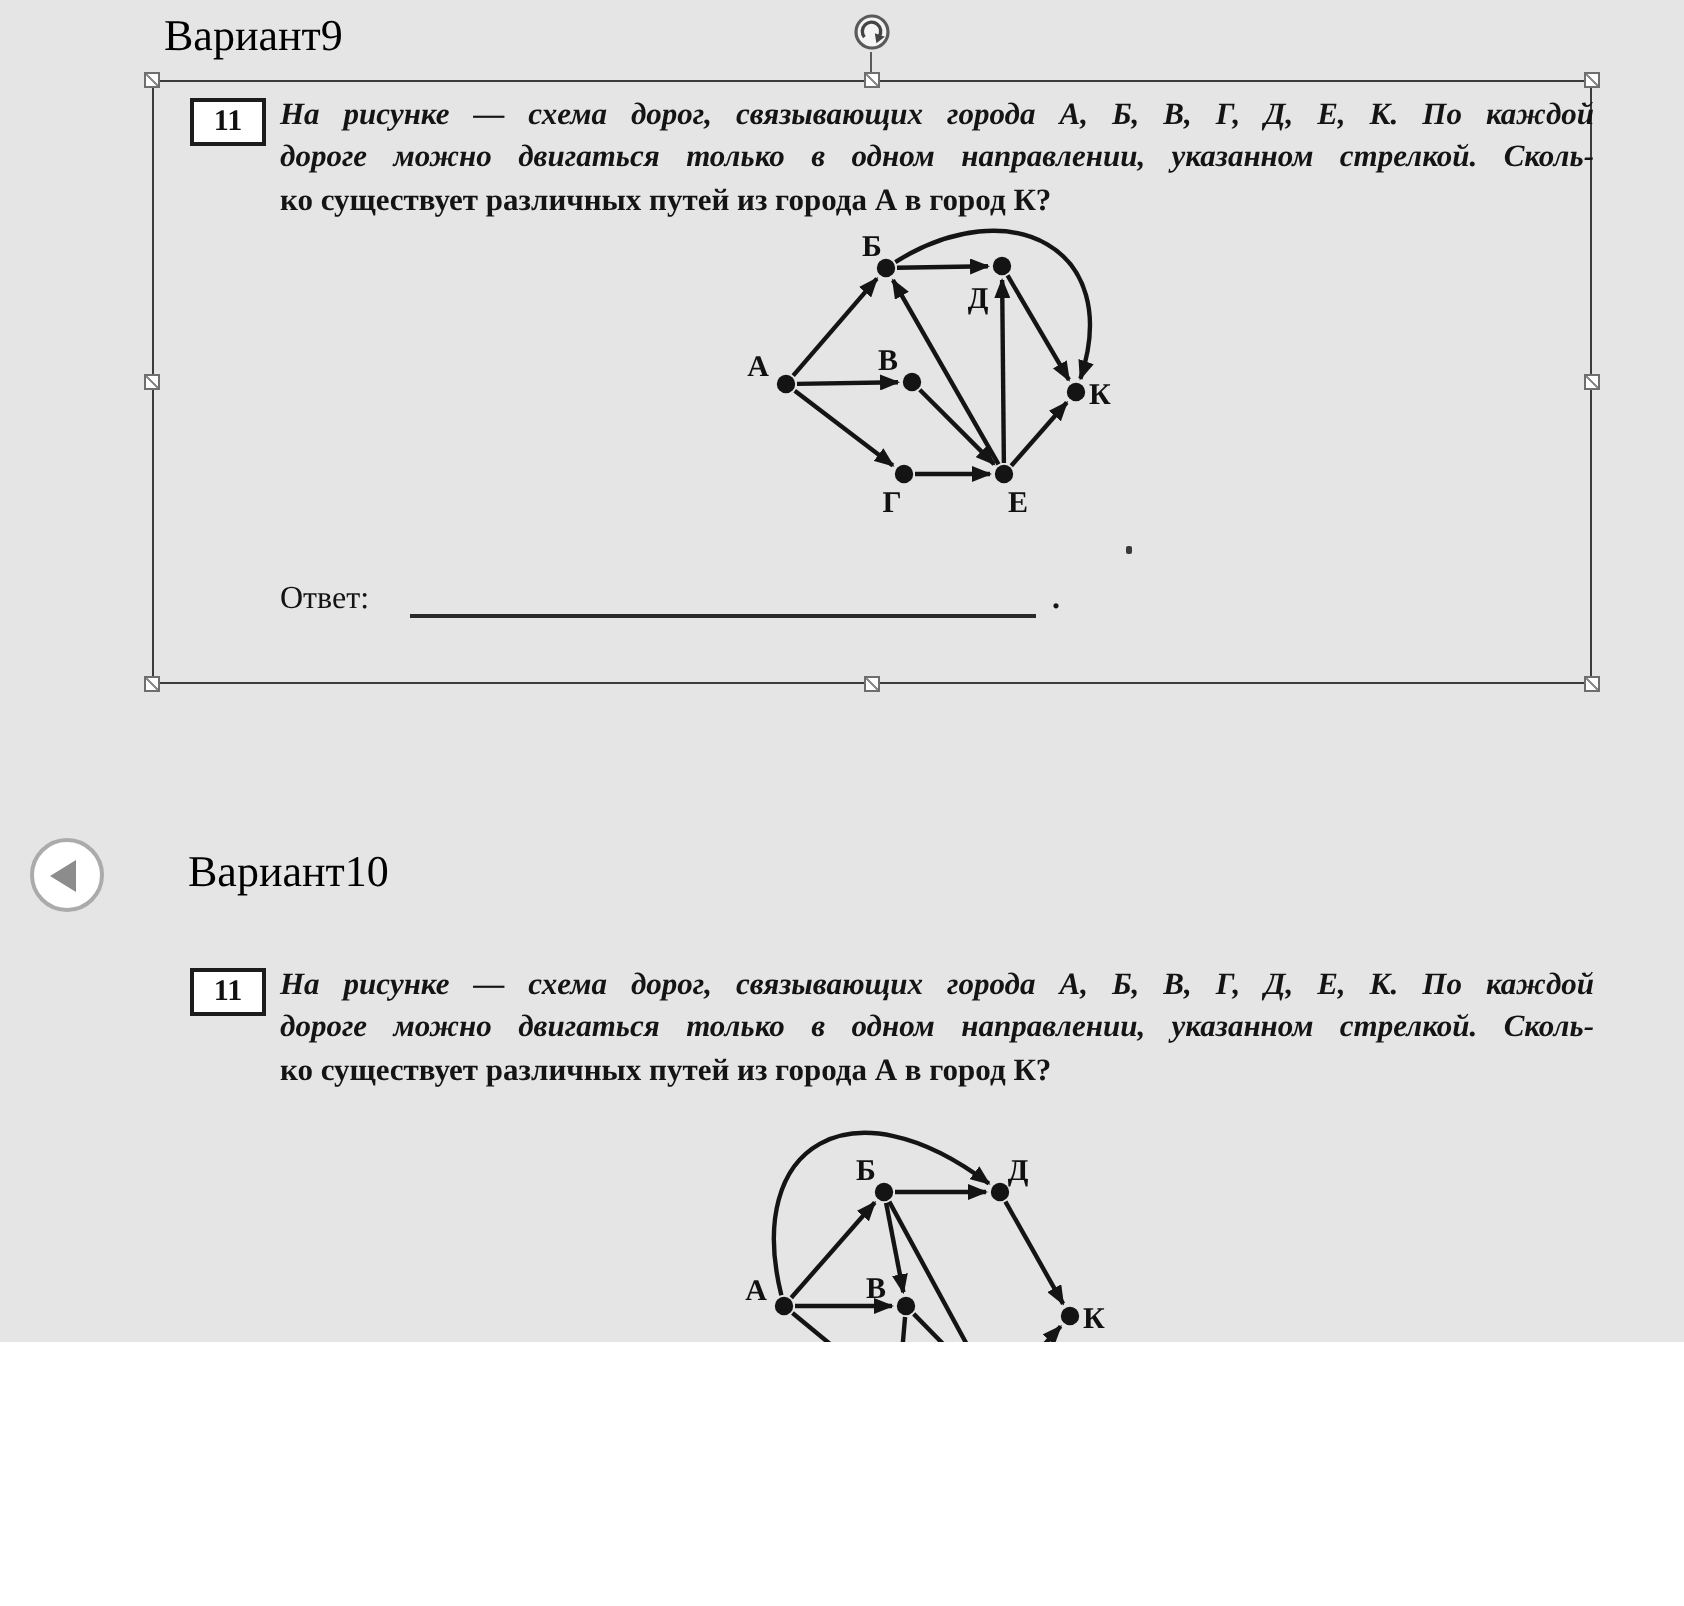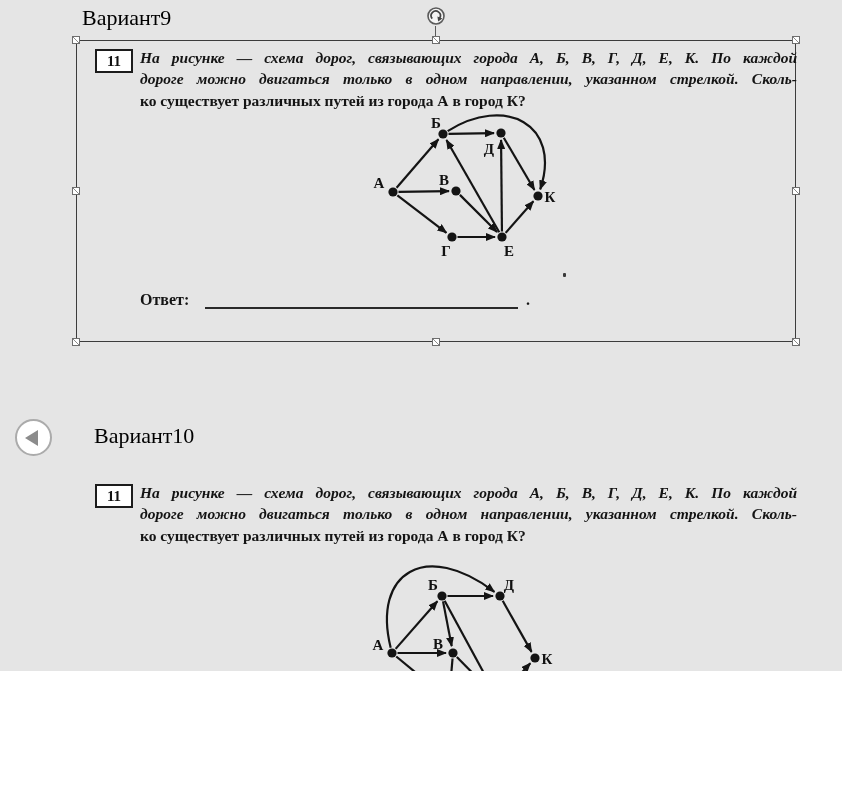--- a/index.html
+++ b/index.html
@@ -48,21 +48,21 @@
   .qtext {
     width: 657px;
     font-weight: bold;
     font-size: 15.5px;
     line-height: 21.4px;
     color: #141414;
   }
   .qtext .ln { display: block; text-align: justify; }
   .qtext .ln.stretch { text-align-last: justify; font-style: italic; }
 
-  .answer-label { font-weight: bold; font-size: 16px; color: #141414; white-space: nowrap; }
+  .answer-label { font-weight: normal; font-size: 16px; color: #141414; white-space: nowrap; }
   .answer-line { border-bottom: 2px solid #2a2a2a; height: 1px; }
   .answer-period { font-weight: bold; font-size: 16px; color: #141414; }
 
   .graph-svg { overflow: visible; }
 
   
   .nav-btn {
     width: 37px; height: 37px;
     border: 2px solid #ababab;
     border-radius: 50%;

